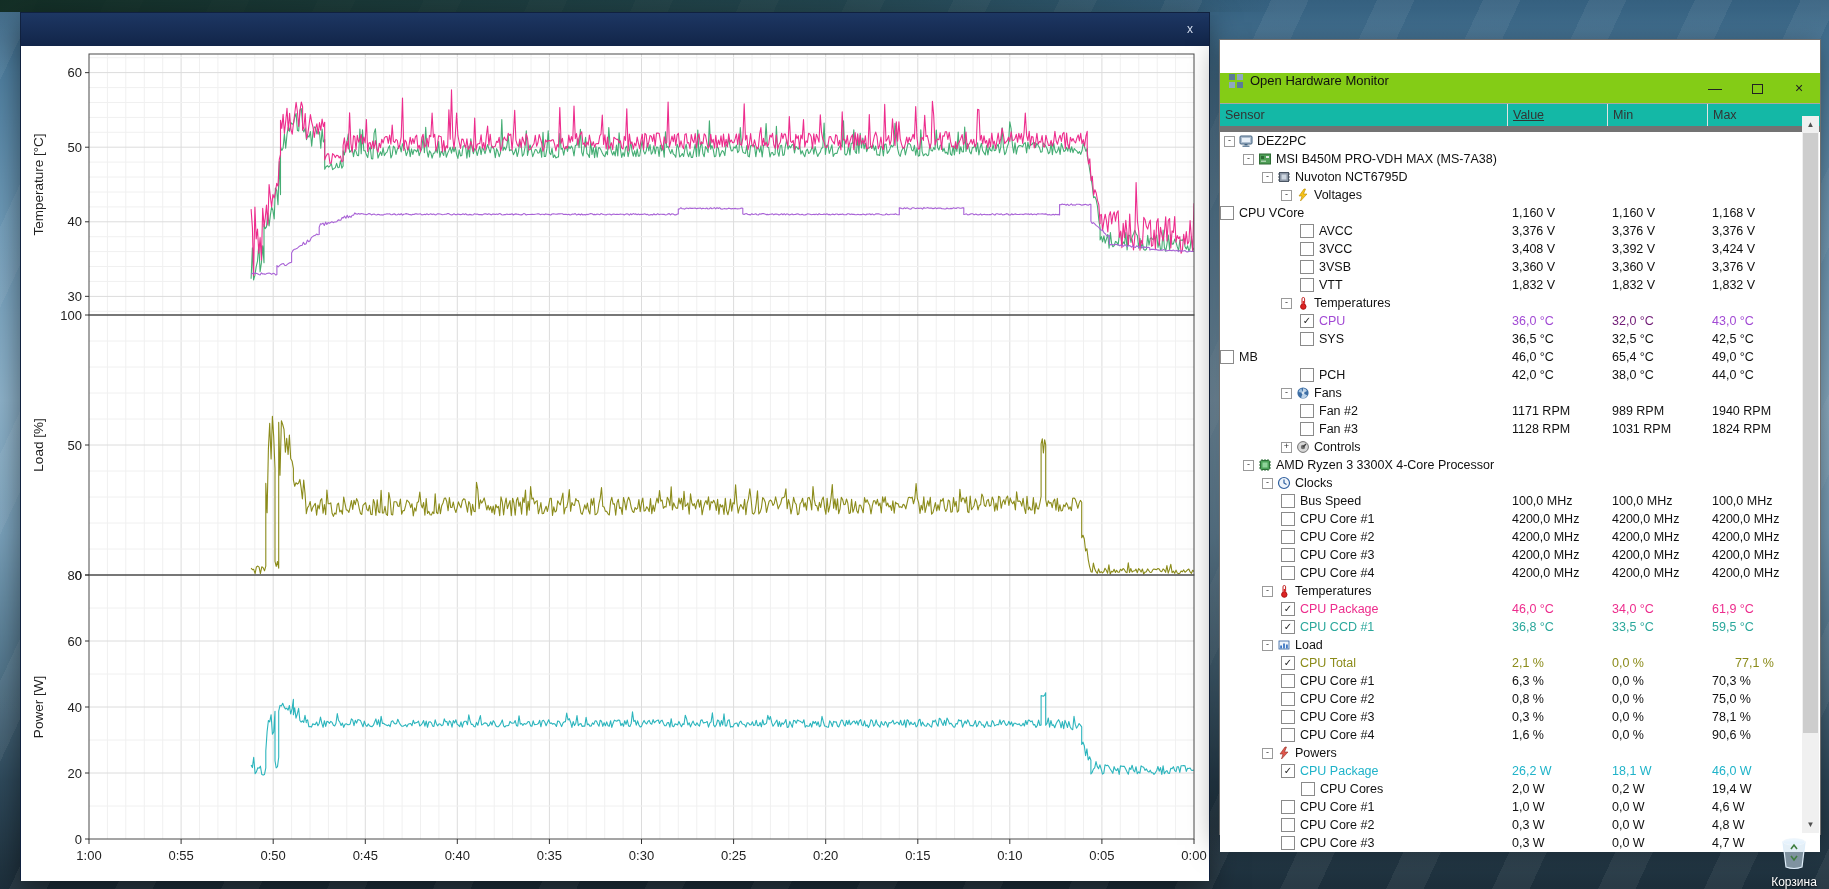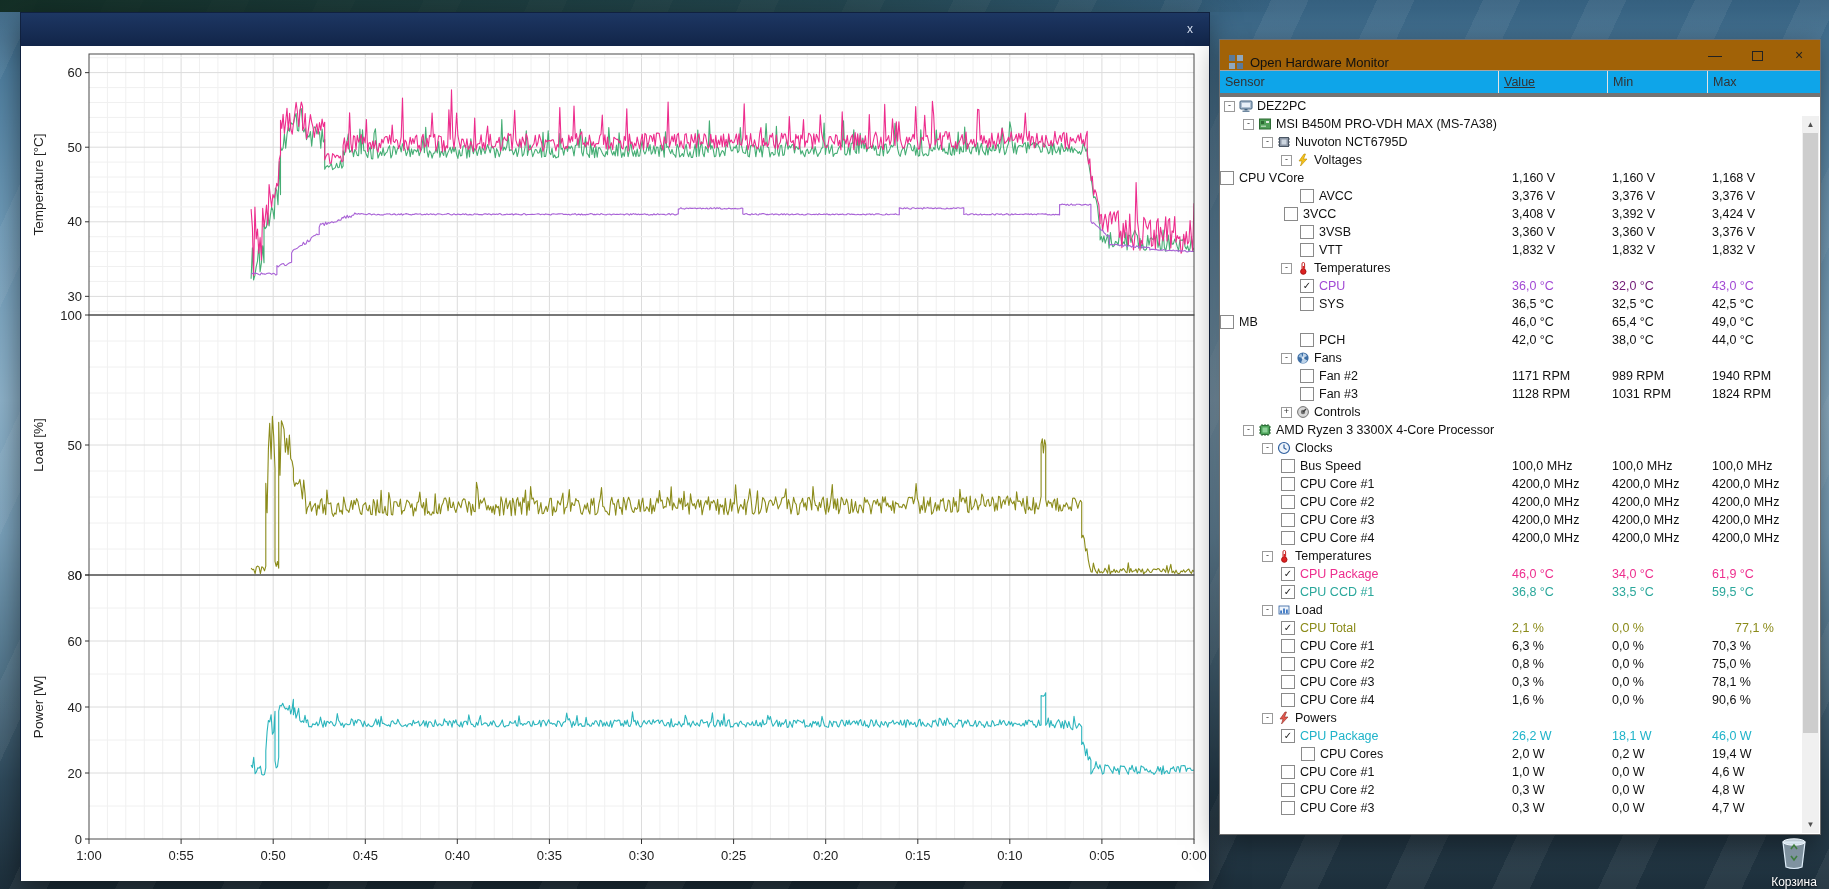--- a/index.html
+++ b/index.html
@@ -16,28 +16,28 @@
   .chart-window{position:absolute;left:20px;top:12px;width:1190px;height:868px;
     background:#fff;border:1px solid #10213f;box-shadow:0 10px 28px rgba(0,0,0,.5);box-sizing:border-box;}
   .chart-titlebar{position:relative;height:33px;background:linear-gradient(180deg,#1d3763,#122549);}
   .chart-close{position:absolute;right:10px;top:7px;width:18px;height:18px;line-height:18px;
     text-align:center;color:#d6dff0;font-size:12px;cursor:default;}
   .chart-body{position:absolute;left:0;top:33px;right:0;bottom:0;background:#fff;}
 
   
   .ohm-window{position:absolute;left:1219px;top:39px;width:602px;height:796px;background:#fff;
     border:1px solid #6f6f6f;box-shadow:0 10px 28px rgba(0,0,0,.5);box-sizing:border-box;}
-  .ohm-titlebar{display:flex;align-items:flex-end;height:30px;background:#a16207;border-bottom:1px solid #a6a6a6;}
+  .ohm-titlebar{display:flex;align-items:flex-start;height:30px;background:#84cc16;border-bottom:1px solid #a6a6a6;margin-top:33px;}
   .ohm-app-icon{width:16px;height:16px;margin:0 6px 0 8px;flex:0 0 auto;}
   .ohm-title{flex:1;font-size:13px;color:#111;white-space:nowrap;overflow:hidden;}
   .win-btn{width:42px;height:30px;line-height:30px;text-align:center;font-size:14px;color:#222;}
   .max-box{display:inline-block;width:9px;height:8px;border:1.2px solid #222;vertical-align:middle;}
   .ohm-menubar{display:flex;align-items:center;height:24px;background:#fdfdfd;border-bottom:1px solid #e6e6e6;padding-left:4px;}
   .menu-item{padding:0 8px;font-size:13px;color:#111;}
-  .ohm-header{position:relative;height:22px;border-bottom:4px solid #737373;background:#0ea5e9;font-size:12.5px;color:#333;}
+  .ohm-header{position:relative;height:22px;border-bottom:6px solid #737373;background:#14b8a6;font-size:12.5px;color:#333;}
   .hcell{position:absolute;top:0;height:22px;line-height:22px;padding-left:5px;box-sizing:border-box;}
   .hcell + .hcell{border-left:1px solid #e3e3e3;}
   .ohm-rows{position:relative;background:#fff;}
   .srow{position:relative;height:18px;line-height:18px;font-size:12.5px;color:#111;white-space:nowrap;}
   .cell-sensor{position:absolute;left:0;top:0;height:18px;width:286px;display:flex;align-items:center;overflow:hidden;}
   .cell-val{position:absolute;left:287px;width:99px;padding-left:5px;overflow:hidden;}
   .cell-min{position:absolute;left:387px;width:99px;padding-left:5px;overflow:hidden;}
   .cell-max{position:absolute;left:487px;width:96px;padding-left:5px;overflow:hidden;}
   .expander{display:inline-block;width:9px;height:9px;line-height:7px;font-size:9px;text-align:center;
     border:1px solid #9a9a9a;background:#fff;color:#333;margin-right:4px;flex:0 0 auto;}
@@ -374,21 +374,21 @@
             <rect x="9" y="9" width="6" height="6" fill="#5b7a99"></rect>
           </svg>
       </span>
       <span class="ohm-title">Open Hardware Monitor</span>
       <span class="win-btn">—</span>
       <span class="win-btn"><span class="max-box"></span></span>
       <span class="win-btn">×</span>
     </div>
     <div class="ohm-header">
       <span class="hcell" style="left:0;width:287px;">Sensor</span>
-      <span class="hcell" style="left:278px;width:100px;text-decoration:underline;">Value</span>
+      <span class="hcell" style="left:287px;width:100px;text-decoration:underline;">Value</span>
       <span class="hcell" style="left:387px;width:100px;">Min</span>
       <span class="hcell" style="left:487px;width:96px;">Max</span>
     </div>
     <div class="ohm-rows" id="ohm-rows">
         <div class="srow">
           <div class="cell-sensor" style="padding-left: 4px;">
             <span class="expander">-</span>
             <span class="tree-icon">
               <svg viewBox="0 0 14 14">
                 <rect x="1" y="2" width="12" height="8" rx="1" fill="#aebfd1" stroke="#41617e"></rect>
@@ -450,21 +450,21 @@
         <div class="srow">
           <div class="cell-sensor" style="padding-left: 80px;">
             <span class="cbox"></span>
             <span>AVCC</span>
           </div>
           <span class="cell-val">3,376 V</span>
           <span class="cell-min">3,376 V</span>
           <span class="cell-max">3,376 V</span>
         </div>
         <div class="srow">
-          <div class="cell-sensor" style="padding-left: 64px;">
+          <div class="cell-sensor" style="padding-left: 80px;">
             <span class="cbox"></span>
             <span>3VCC</span>
           </div>
           <span class="cell-val">3,408 V</span>
           <span class="cell-min">3,392 V</span>
           <span class="cell-max">3,424 V</span>
         </div>
         <div class="srow">
           <div class="cell-sensor" style="padding-left: 80px;">
             <span class="cbox"></span>

